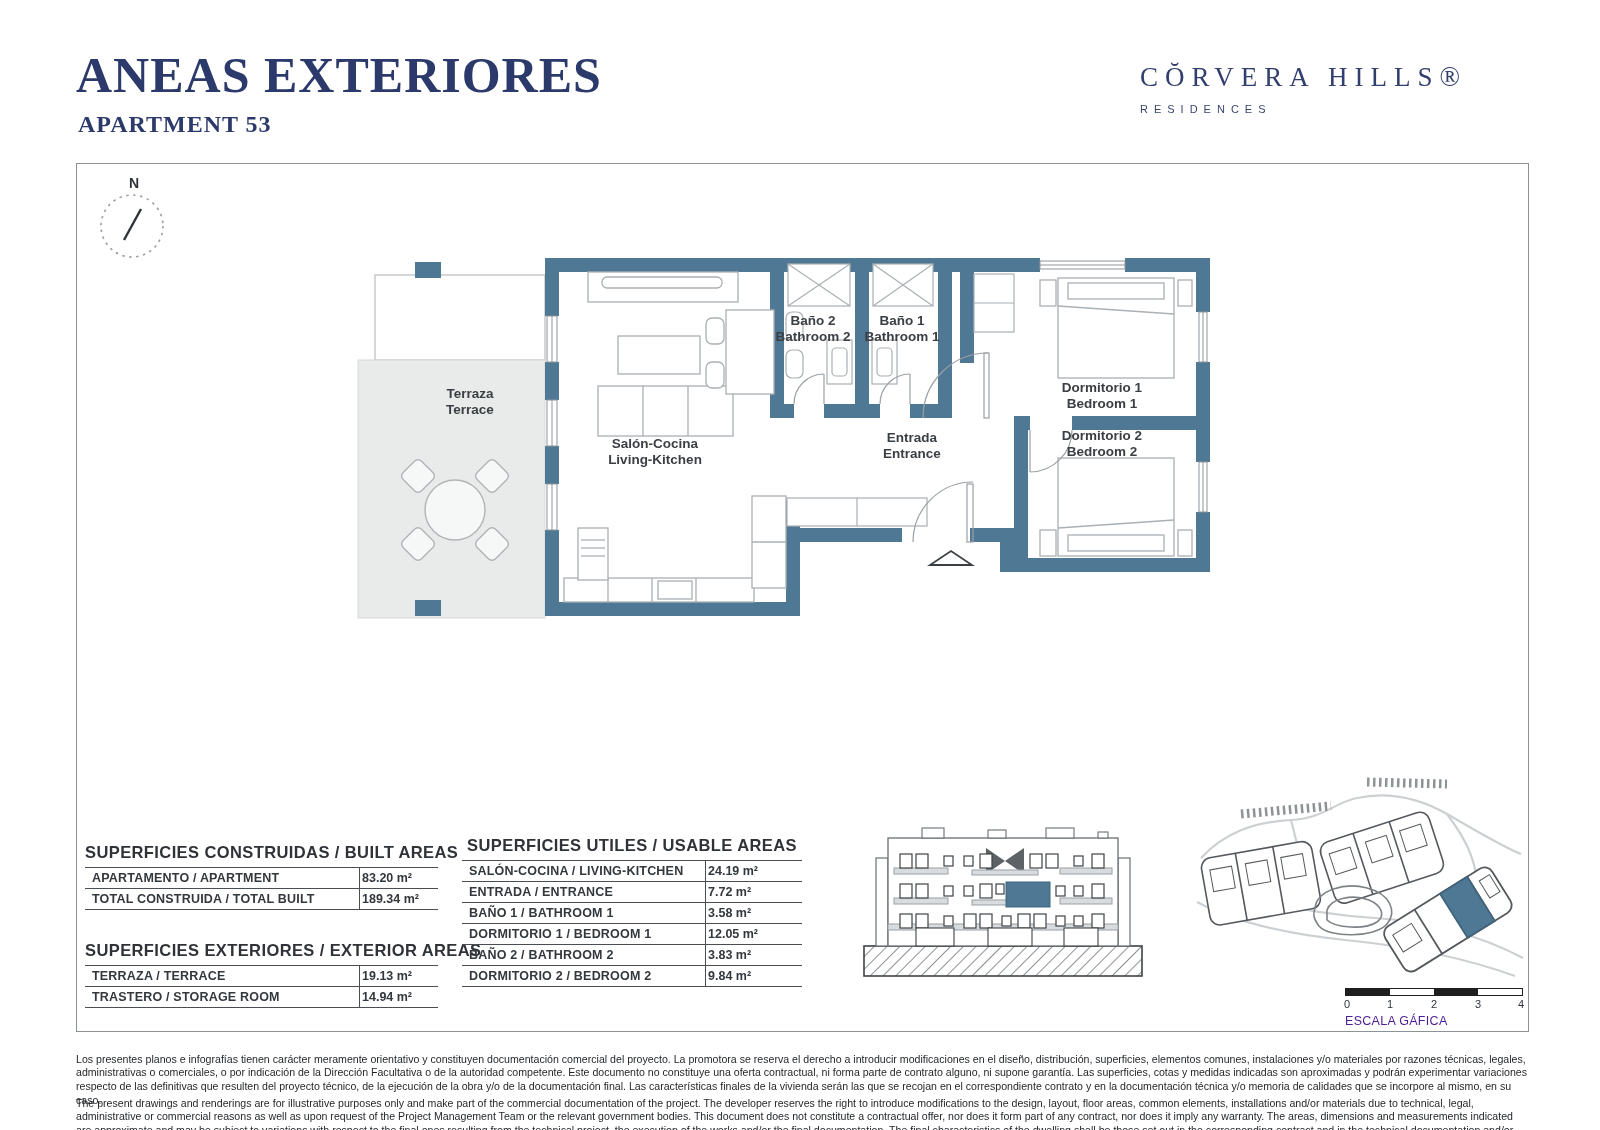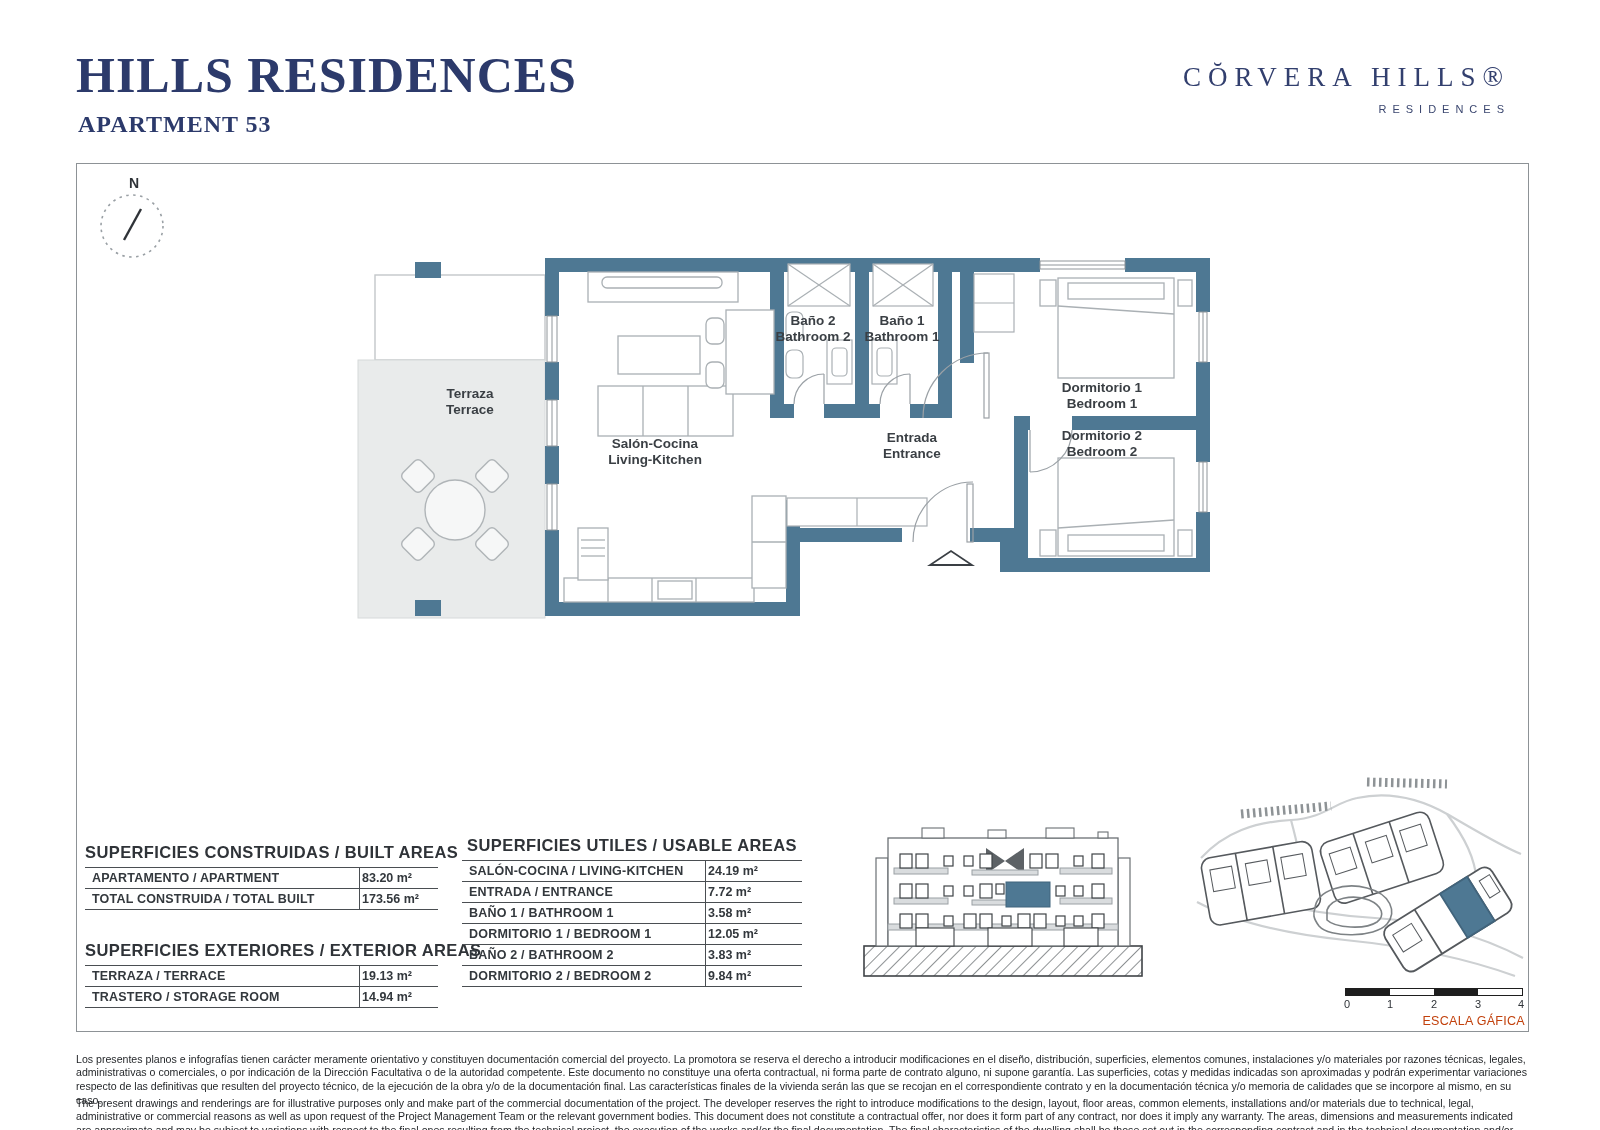--- a/index.html
+++ b/index.html
@@ -10,21 +10,21 @@
   .abs{position:absolute;}
   
   .title{
     left:76px;top:50px;font-family:"Liberation Serif",serif;font-weight:bold;
     font-size:50px;letter-spacing:1px;color:#2c3a6b;line-height:1;
   }
   .subtitle{
     left:78px;top:112px;font-family:"Liberation Serif",serif;font-weight:bold;
     font-size:24px;letter-spacing:1px;color:#2c3a6b;line-height:1;
   }
-  .brand{left:1140px;top:62px;width:370px;text-align:right;color:#323f6e;}
+  .brand{left:1140px;top:62px;width:370px;text-align:left;color:#323f6e;}
   .brand-name{
     font-family:"Liberation Serif",serif;font-size:27px;letter-spacing:7px;
     font-weight:400;white-space:nowrap;
   }
   .brand-sub{margin-top:10px;font-size:11px;letter-spacing:6px;font-weight:400;color:#3a466f;}
   
   .frame{left:76px;top:163px;width:1451px;height:867px;border:1px solid #8d9296;}
   
   .areas-table{font-family:"Liberation Sans",sans-serif;}
   .areas-title{
@@ -44,30 +44,30 @@
   .w-built .val{width:74px;}
   .w-usable .val{width:92px;margin-left:7px;}
   
   .scalebar{left:1345px;top:988px;width:180px;}
   .sb-strip{display:flex;height:6px;border:1px solid #1e1e1e;width:176px;}
   .sb-seg{flex:1;}
   .sb-seg:nth-child(odd){background:#1e1e1e;}
   .sb-seg:nth-child(even){background:#ffffff;}
   .sb-ticks{position:relative;height:14px;margin-top:2px;font-size:11px;color:#2f3338;}
   .sb-ticks span{position:absolute;transform:translateX(-50%);}
-  .sb-label{margin-top:2px;font-size:12.5px;color:#c2410c;letter-spacing:.3px;text-align:right;}
+  .sb-label{margin-top:2px;font-size:12.5px;color:#4c1d95;letter-spacing:.3px;}
   
   .legal{left:76px;width:1452px;font-size:10.6px;line-height:1.3;color:#1f2225;}
   .legal.p1{top:1042px;}
   .legal.p2{top:1086px;}
 </style>
 </head>
 <body>
 
-<div class="abs title">HILLS RESIDENCES</div>
+<div class="abs title">ANEAS EXTERIORES</div>
 <div class="abs subtitle">APARTMENT 53</div>
 
 <div class="abs brand">
   <div class="brand-name">CŎRVERA HILLS®</div>
   <div class="brand-sub">RESIDENCES</div>
 </div>
 
 <div class="abs frame"></div>
 
 <svg class="abs" style="left:92px;top:168px;" width="80" height="100" viewBox="0 0 80 100">
@@ -254,21 +254,21 @@
 
 <div class="abs areas-table w-built" style="left:85px;top:843px;width:353px;">
   <div class="areas-title">SUPERFICIES CONSTRUIDAS / BUILT AREAS</div>
   <div class="areas-rows">
     <div class="arow">
       <div class="lbl">APARTAMENTO / APARTMENT</div>
       <div class="val">83.20 m²</div>
     </div>
     <div class="arow">
       <div class="lbl">TOTAL CONSTRUIDA / TOTAL BUILT</div>
-      <div class="val">173.56 m²</div>
+      <div class="val">189.34 m²</div>
     </div>
   </div>
 </div>
 
 <div class="abs areas-table w-built" style="left:85px;top:941px;width:353px;">
   <div class="areas-title">SUPERFICIES EXTERIORES / EXTERIOR AREAS</div>
   <div class="areas-rows">
     <div class="arow">
       <div class="lbl">TERRAZA / TERRACE</div>
       <div class="val">19.13 m²</div>

